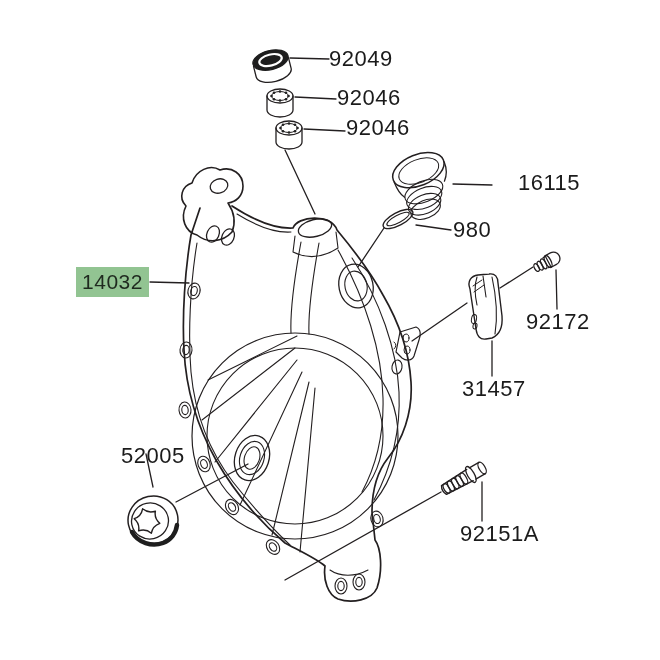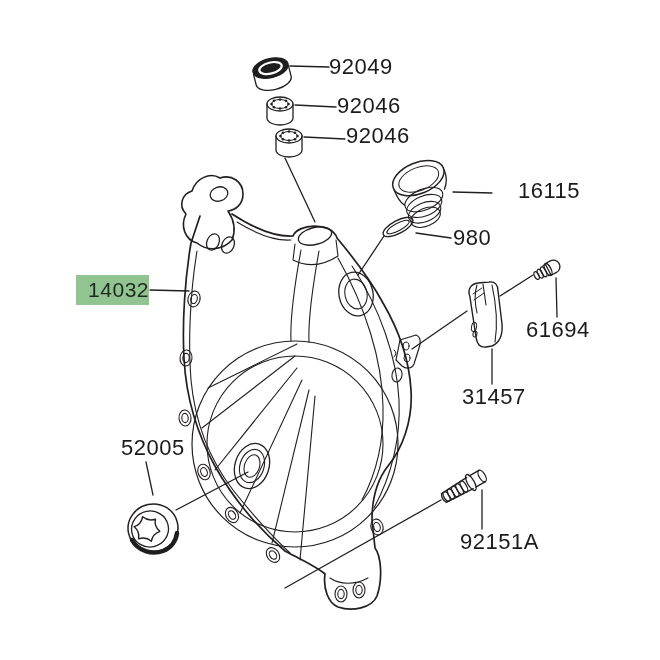--- a/index.html
+++ b/index.html
@@ -1,27 +1,27 @@
 <!DOCTYPE html>
 <html><head>
 <meta charset="utf-8">
 <style>
   html,body{margin:0;padding:0;background:#ffffff;}
   #stage{
     position:relative;width:660px;height:648px;background:#ffffff;
-    font-family:"Liberation Sans", sans-serif;overflow:hidden;margin-top:8px;
+    font-family:"Liberation Sans", sans-serif;overflow:hidden;
   }
   #art{position:absolute;left:0;top:0;}
   .lbl{
     position:absolute;font-size:22px;line-height:1;color:#1b1b1b;
     letter-spacing:0.5px;white-space:nowrap;
   }
   .hl-box{
     position:absolute;left:76px;top:267px;width:73px;height:30px;
-    display:flex;align-items:center;justify-content:flex-end;
+    display:flex;align-items:center;justify-content:center;
     font-size:21px;letter-spacing:0.5px;color:#1f2a1f;
   }
 </style>
 </head>
 <body>
 
 <div id="stage" style="background: rgb(255, 255, 255);">
 
   <svg id="art" width="660" height="660" viewBox="0 0 660 660" fill="none" stroke="#231f20" stroke-width="1.3" stroke-linecap="round" stroke-linejoin="round">
 
@@ -245,18 +245,18 @@
   <div class="lbl" style="left:329px;top:48px">92049</div>
   <div class="lbl" style="left:337px;top:87px">92046</div>
   <div class="lbl" style="left:346px;top:117px">92046</div>
   <div class="lbl" style="left:518px;top:172px">16115</div>
   <div class="lbl" style="left:453px;top:219px">980</div>
 
   <div class="hl-box" id="hl-box" style="background: rgb(146, 196, 146);">
     <span>14032</span>
   </div>
 
-  <div class="lbl" style="left:526px;top:311px">61694</div>
+  <div class="lbl" style="left:526px;top:311px">92172</div>
   <div class="lbl" style="left:462px;top:378px">31457</div>
-  <div class="lbl" style="left:121px;top:429px">52005</div>
+  <div class="lbl" style="left:121px;top:445px">52005</div>
   <div class="lbl" style="left:460px;top:523px">92151A</div>
 
 </div>
 
 </body></html>

